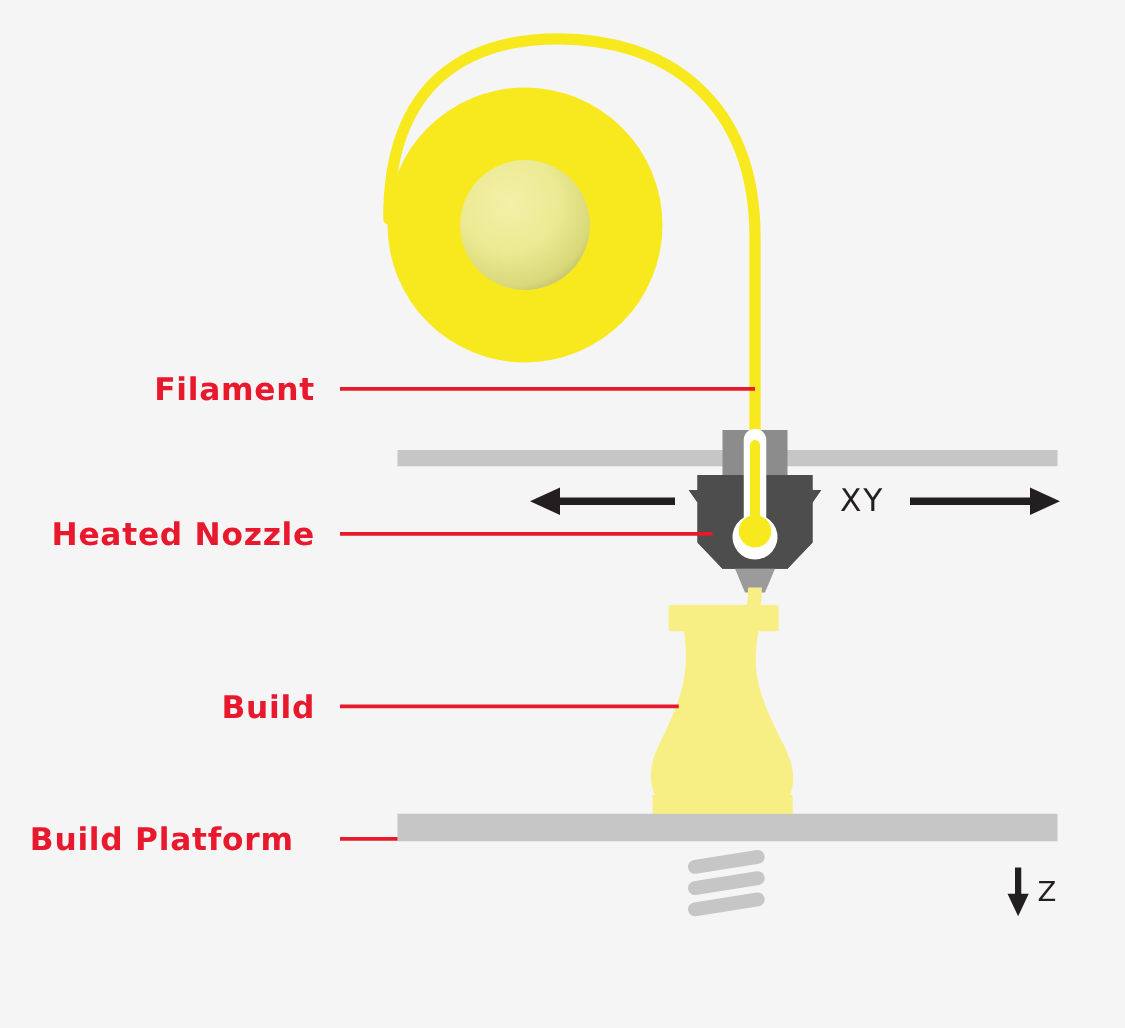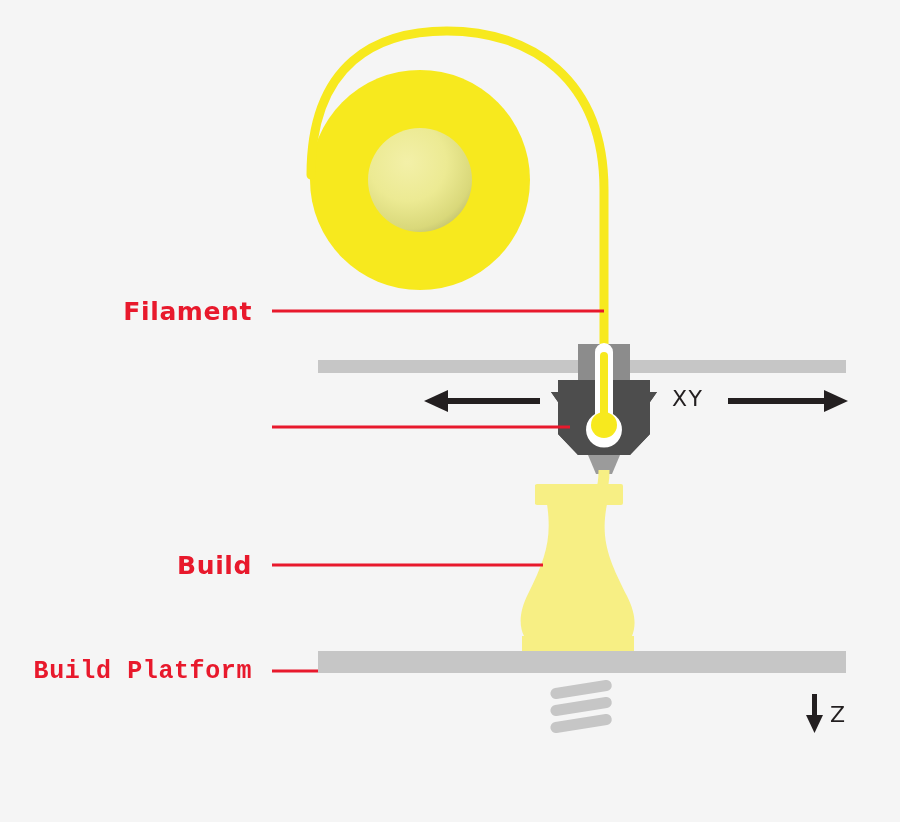--- a/index.html
+++ b/index.html
@@ -31,21 +31,21 @@
     font-weight: bold;
     letter-spacing: 0.6px;
     white-space: nowrap;
     text-align: center;
     line-height: 1;
   }
   .axis-label {
     position: absolute;
     color: #231f20;
     font-family: "DejaVu Sans", sans-serif;
-    font-size: 22px;
+    font-size: 25px;
     font-weight: normal;
     letter-spacing: 1.5px;
     white-space: nowrap;
     line-height: 1;
   }
   .axis-label.z-axis {
     font-size: 22px;
     letter-spacing: 0.5px;
   }
 </style>
@@ -151,22 +151,23 @@
     </g>
 
     <g fill="#231f20">
       <rect x="812" y="694" width="5" height="28"></rect>
       <path d="M 814.5 733 L 806 715 L 823 715 Z"></path>
     </g>
   </svg>
 
   <div class="callout-label" style="right:648px; top:299px;">Filament</div>
 
+  <div class="callout-label" style="right:648px; top:415px;">Heated Nozzle</div>
 
   <div class="callout-label" style="right:648px; top:553px;">Build</div>
 
-  <div class="callout-label" style="right:648px; top:659px;font-family:Liberation Mono, monospace;">Build Platform</div>
+  <div class="callout-label" style="right:665px; top:659px;">Build Platform</div>
 
   <div class="axis-label" style="left:672px; top:388px;">XY</div>
 
   <div class="axis-label z-axis" style="left:830px; top:704px;">Z</div>
 
 </div>
 
 </body></html>

